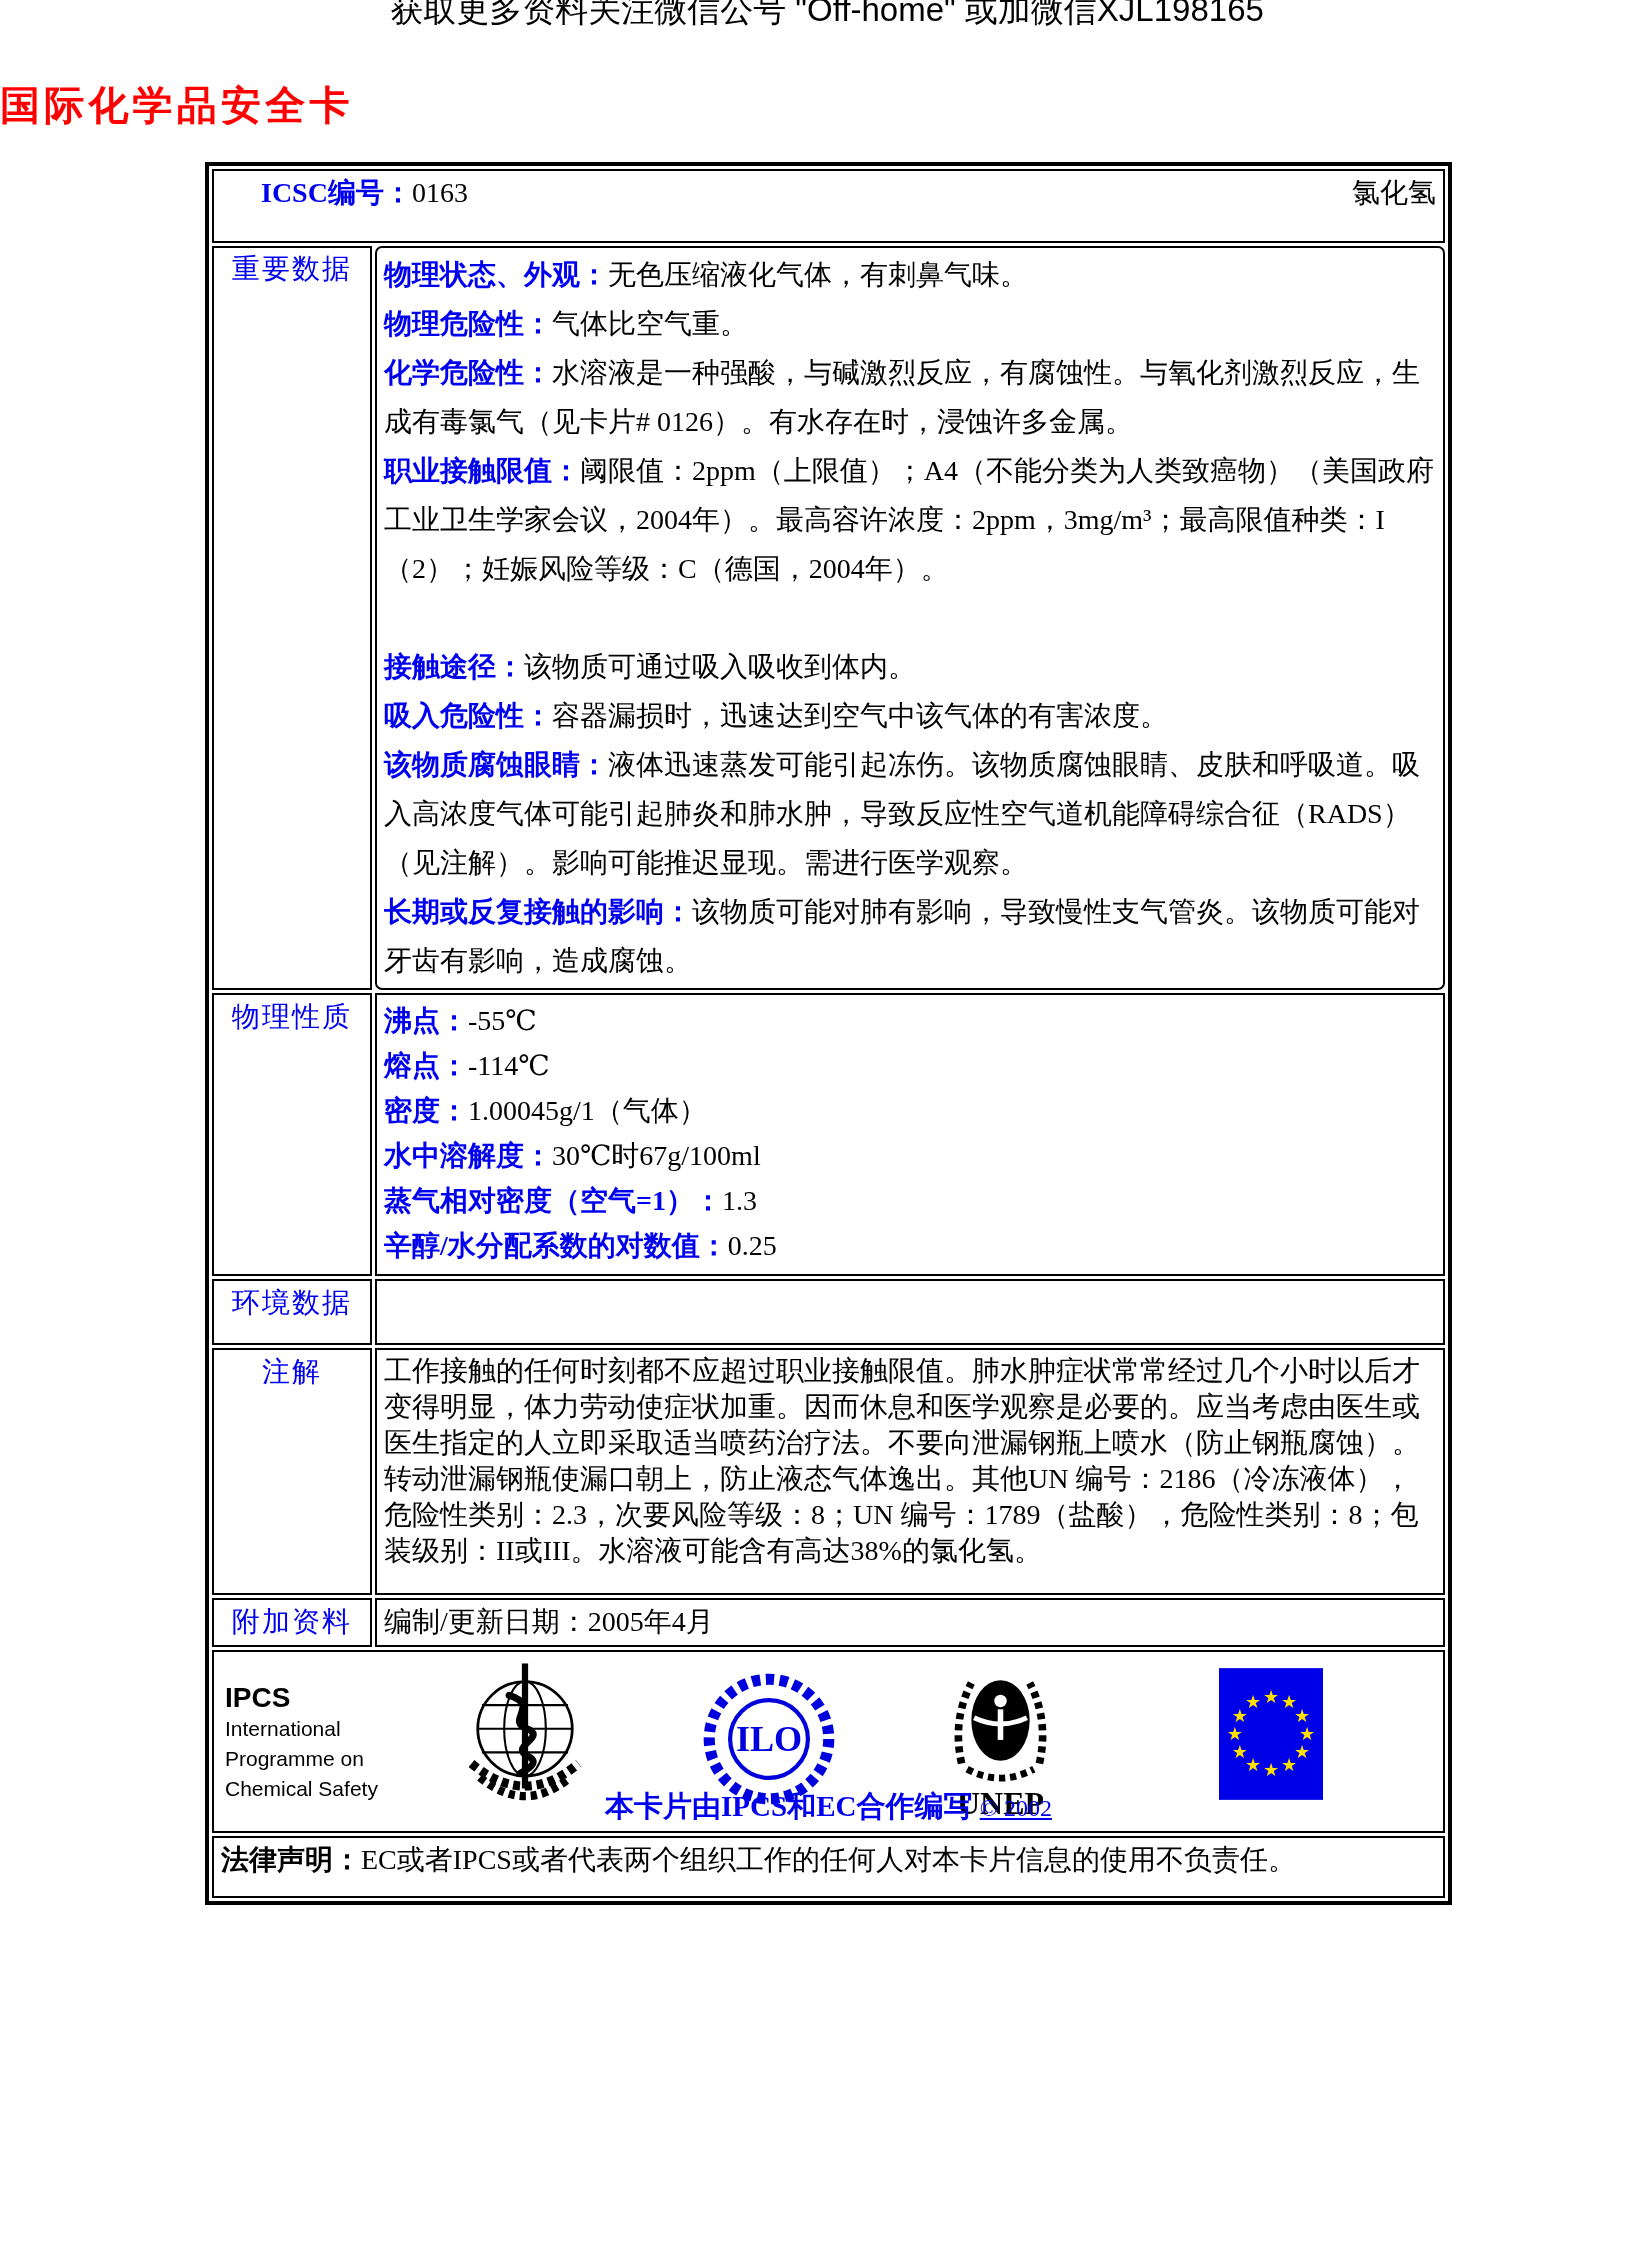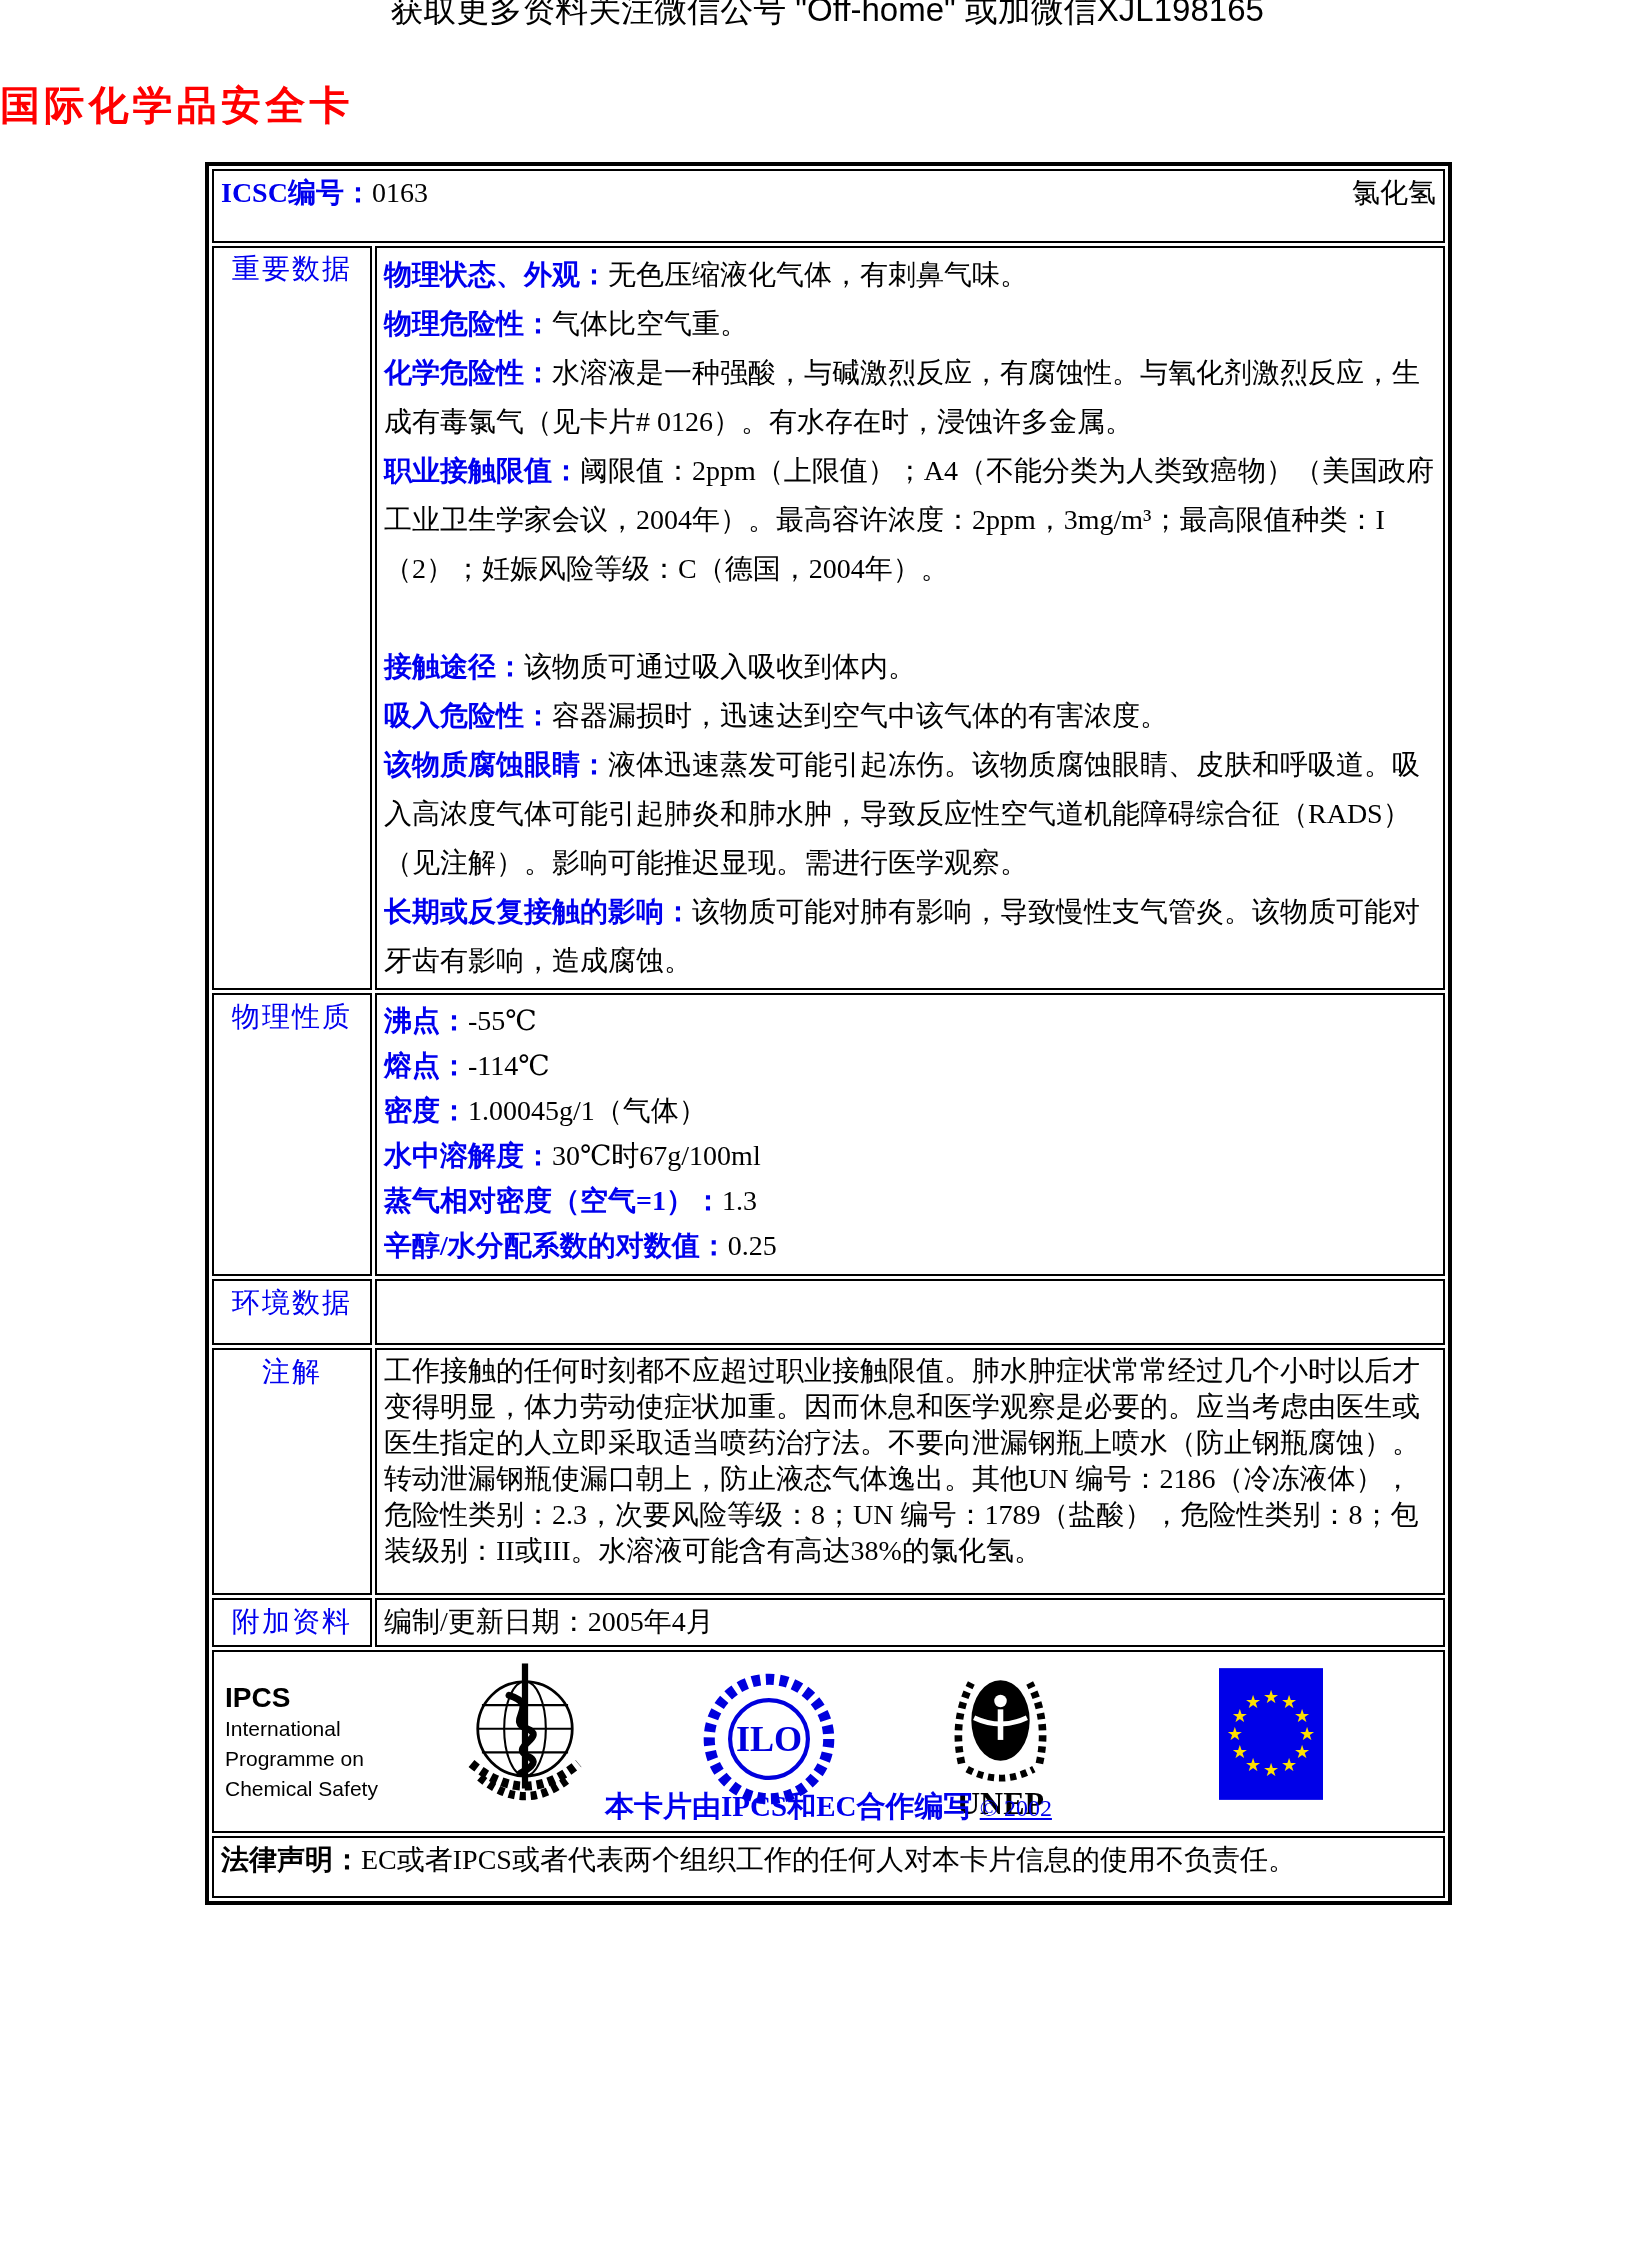--- a/index.html
+++ b/index.html
@@ -54,23 +54,23 @@
   col.lblcol{width:160px;}
   .lbl{color:var(--label-blue);font-weight:bold;}
   td.rowlbl{
     color:var(--label-blue);font-weight:normal;
     text-align:center;vertical-align:middle;
     letter-spacing:2.1px;
     padding:2.8px 1.4px;
   }
   
   td.icsc-row{height:64px;padding-top:11px;}
-  .icsc-flex{display:flex;justify-content:space-between;align-items:flex-start;}
-  
-  td.important{padding:5.6px 21px 5.6px 8.4px;}
+  .icsc-flex{display:flex;justify-content:space-between;align-items:flex-start;margin-left:40px;}
+  
+  td.important{padding:5.6px 21px 5.6px 8.4px;border-radius:7px;}
   td.important .para{margin:0;line-height:49px;}
   td.important .para.gap-after{margin-bottom:49px;}
   
   td.physical{height:273px;padding:7px 21px 5.6px 8.4px;}
   td.physical .para{margin:0;line-height:45px;}
   
   td.envlbl,td.envcontent{height:57px;}
   
   td.notes{height:237px;padding:5.6px 11px 5.6px 8.4px;}
   td.notes .flow{line-height:36px;}

